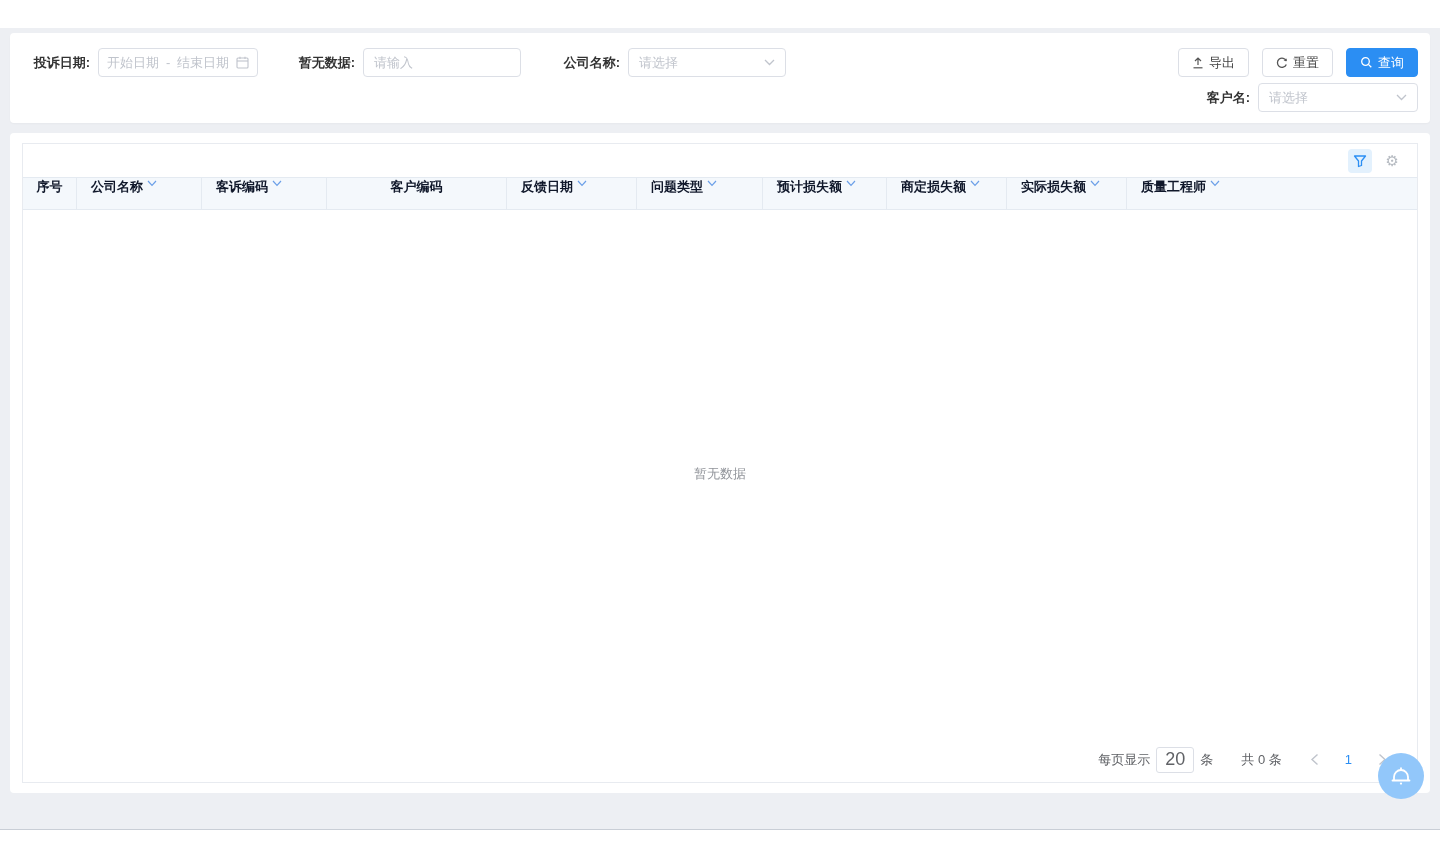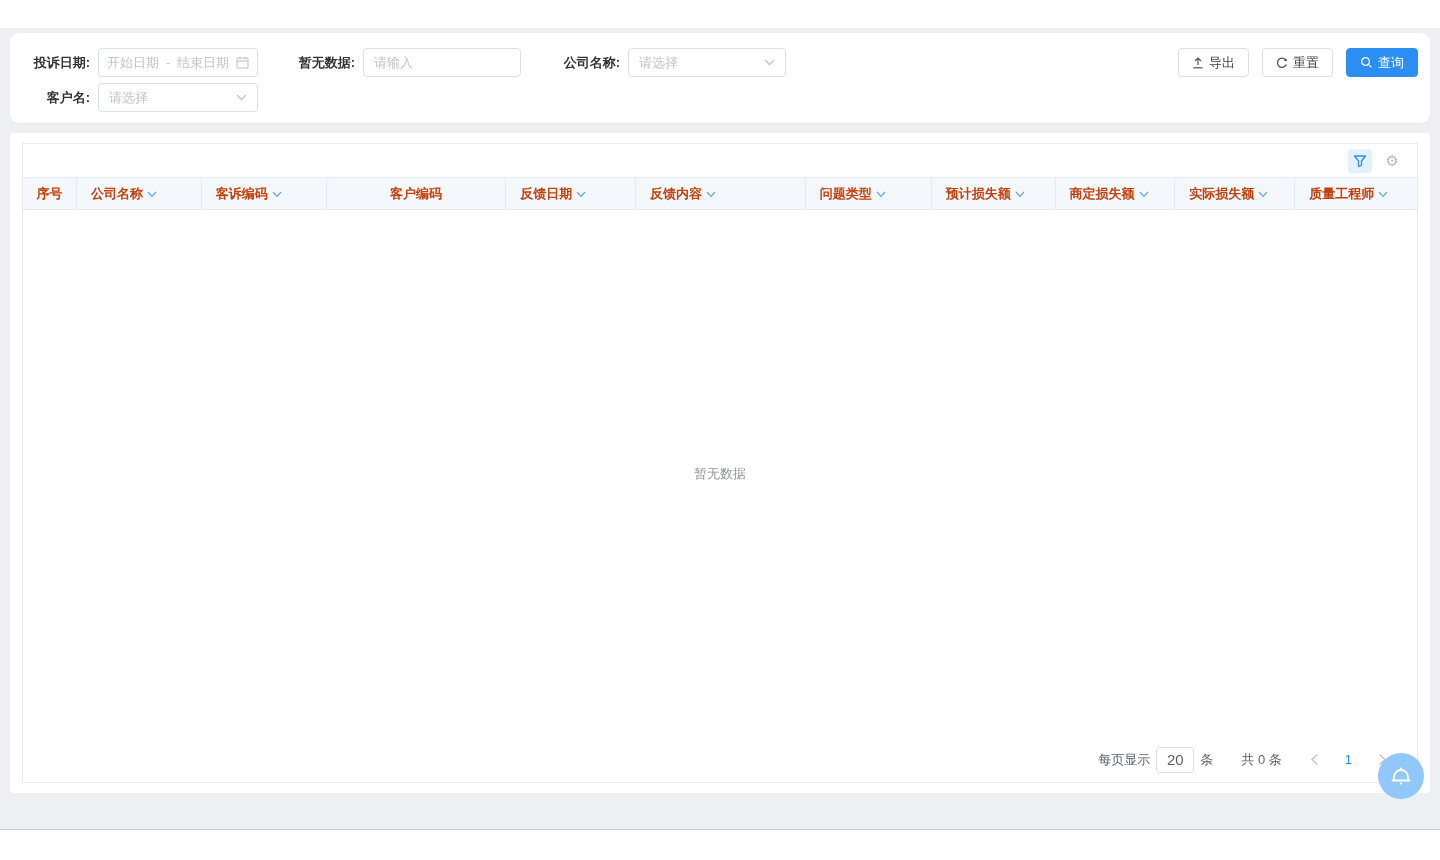--- a/index.html
+++ b/index.html
@@ -10,52 +10,52 @@
   .top-white { height:28px; background:#fff; }
 
   
   .tabbar { height:30px; display:flex; align-items:stretch; padding-left:10px; position:relative; }
   .tab { display:flex; align-items:center; gap:6px; padding:0 16px; font-size:13px; color:#595959; cursor:pointer; }
   .tab.active { background:#fff; border-radius:3px 3px 0 0; margin-left:12px; padding:0 14px; color:#515151; }
   .tab .close { color:#b4b8bf; font-size:14px; margin-left:10px; }
   .tab-dd { position:absolute; right:14px; top:8px; font-size:11px; color:#606266; cursor:pointer; }
 
   
-  .filter-card { margin:5px 10px 0; background:#fff; border-radius:9px; height:90px; padding:15px 12px 12px 0; box-shadow:0 1px 2px rgba(0,0,0,.03); }
+  .filter-card { margin:5px 10px 0; background:#fff; border-radius:4px; height:90px; padding:15px 12px 12px 0; box-shadow:0 1px 2px rgba(0,0,0,.03); }
   .frow { display:flex; align-items:center; height:29px; }
-  .frow + .frow { margin-top:6px; }
+  .frow + .frow { margin-top:6px;justify-content:flex-end; }
   .f-label { width:88px; text-align:right; font-size:13px; font-weight:700; color:#333; padding-right:8px; white-space:nowrap; }
   .f-label.w3 { width:105px; }
   .ctrl { height:29px; border:1px solid #dcdfe6; border-radius:4px; background:#fff; display:flex; align-items:center; font-size:13px; color:#c0c4cc; }
   .date-range { width:160px; padding:0 8px; justify-content:space-between; }
   .date-range .sep { color:#c0c4cc; }
   input.ctrl { width:158px; padding:0 10px; outline:none; color:#606266; }
   input.ctrl::placeholder { color:#c0c4cc; }
   .select { width:158px; padding:0 10px; justify-content:space-between; cursor:pointer; }
   .actions { margin-left:auto; display:flex; gap:13px; }
   .btn { height:29px; padding:0 13px; border:1px solid #dcdfe6; border-radius:4px; background:#fff; font-size:13px; color:#444; display:flex; align-items:center; gap:5px; cursor:pointer; font-family:inherit; }
   .btn.primary { background:#2b8ef3; border-color:#2b8ef3; color:#fff; }
 
   
   .table-card { margin:10px 10px 0; background:#fff; border-radius:4px; height:660px; padding:10px 12px; }
   .table-inner { border:1px solid #e8ebf0; height:640px; display:flex; flex-direction:column; }
   .toolbar { height:33px; display:flex; align-items:center; justify-content:flex-end; gap:14px; padding-right:18px; }
   .icon-filter-box { width:24px; height:24px; background:#e3f1fd; border-radius:4px; display:flex; align-items:center; justify-content:center; cursor:pointer; }
   .icon-gear { color:#b5bac1; font-size:15px; cursor:pointer; line-height:1; }
   .thead { display:flex; background:#f4f8fc; border-top:1px solid #e4eaf1; border-bottom:1px solid #e4eaf1; height:33px; }
-  .th { display:flex; align-items:center; padding-left:14px; font-size:13px; font-weight:700; color:#c2410c; border-right:1px solid #e4eaf1; gap:4px; white-space:nowrap; overflow:hidden; }
+  .th { display:flex; padding-left:14px; font-size:13px; font-weight:700; color:#0f172a; border-right:1px solid #e4eaf1; gap:4px; white-space:nowrap; overflow:hidden; }
   .th.center { justify-content:center; padding-left:0; }
   .th:last-child { border-right:none; }
   .sort-caret { flex:none; margin-top:2px; }
   .tbody { flex:1; display:flex; align-items:center; justify-content:center; }
   .empty { font-size:13px; color:#909399; }
 
   
   .pager { height:45px; display:flex; align-items:center; justify-content:flex-end; padding-right:30px; font-size:13px; color:#606266; }
-  .pp-input { width:38px; height:26px; border:1px solid #dcdfe6; border-radius:3px; text-align:center; font-size:15px; color:#606266; margin:0 6px; outline:none; font-family:inherit; }
+  .pp-input { width:38px; height:26px; border:1px solid #dcdfe6; border-radius:3px; text-align:center; font-size:18px; color:#606266; margin:0 6px; outline:none; font-family:inherit; }
   .total { margin-left:28px; }
   .pg-arrow { margin-left:28px; color:#c0c4cc; cursor:pointer; display:flex; align-items:center; }
   .pg-num { margin:0 26px; color:#2b8ef3; cursor:pointer; }
   .pg-arrow.next { margin-left:0; }
 
   .bell-fab { position:fixed; left:1378px; top:753px; width:46px; height:46px; border-radius:50%; background:#92c7fa; display:flex; align-items:center; justify-content:center; cursor:pointer; z-index:10; }
 
   svg { display:block; }
 </style>
 </head>
@@ -175,28 +175,20 @@
             <span>客户编码</span>
           </div>
         <div class="th" style="width:130px">
             <span>反馈日期</span>
             <span class="sort-caret">
               <svg width="10" height="7" viewBox="0 0 10 7">
                 <polyline points="1,1 5,5.3 9,1" fill="none" stroke="#6b9fe8" stroke-width="1.2"></polyline>
               </svg>
             </span>
           </div>
-        <div class="th" style="width:170px">
-            <span>反馈内容</span>
-            <span class="sort-caret">
-              <svg width="10" height="7" viewBox="0 0 10 7">
-                <polyline points="1,1 5,5.3 9,1" fill="none" stroke="#6b9fe8" stroke-width="1.2"></polyline>
-              </svg>
-            </span>
-          </div>
         <div class="th" style="width:126px">
             <span>问题类型</span>
             <span class="sort-caret">
               <svg width="10" height="7" viewBox="0 0 10 7">
                 <polyline points="1,1 5,5.3 9,1" fill="none" stroke="#6b9fe8" stroke-width="1.2"></polyline>
               </svg>
             </span>
           </div>
         <div class="th" style="width:124px">
             <span>预计损失额</span>

